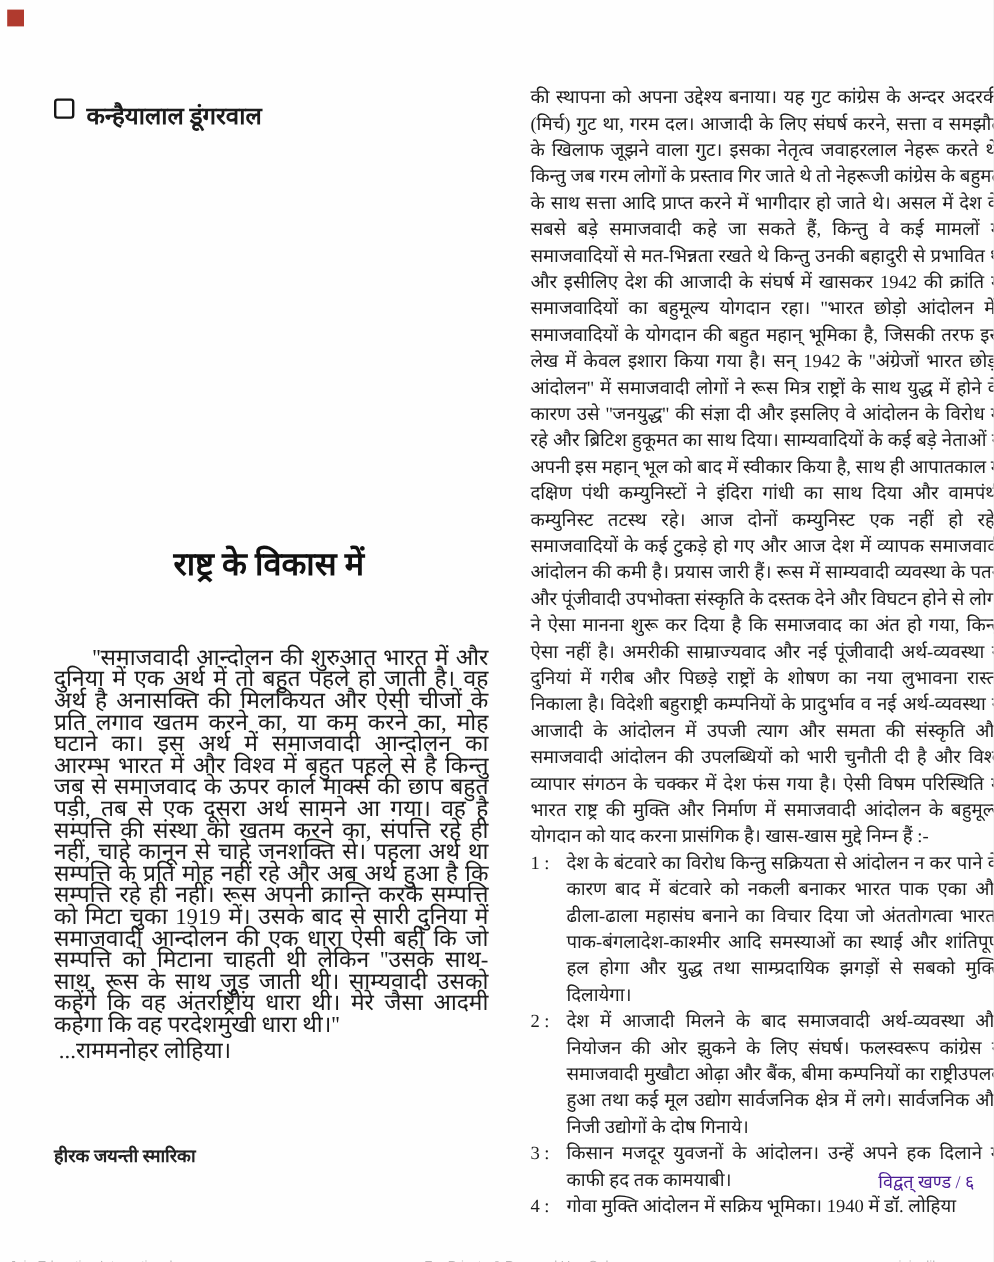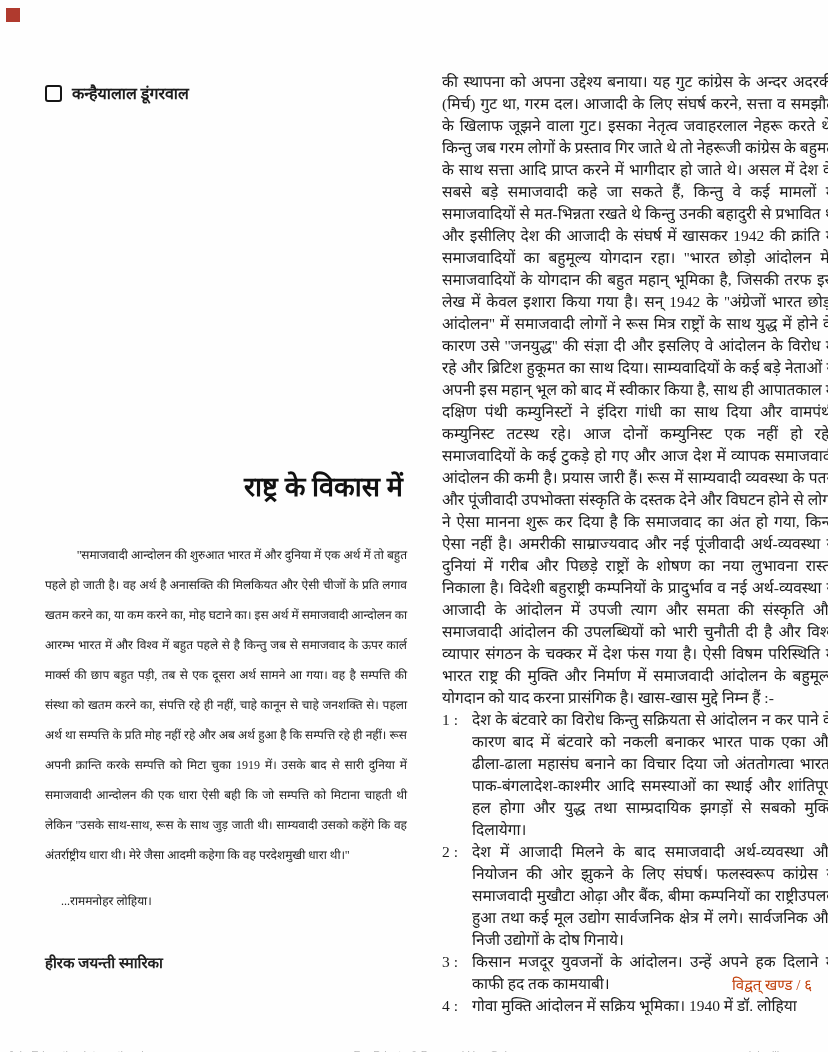--- a/index.html
+++ b/index.html
@@ -21,65 +21,65 @@
     left: 6px;
     top: 8px;
     width: 14px;
     height: 14px;
   }
   .author-line {
     position: absolute;
     left: 45px;
     top: 82px;
     display: flex;
-    align-items: center;
+    align-items: flex-start;
     gap: 10px;
     font-weight: bold;
-    font-size: 16px;
+    font-size: 20px;
   }
   .author-bullet {
     display: inline-block;
     width: 13px;
     height: 13px;
     border: 2.5px solid #161616;
     border-radius: 3px;
     flex: 0 0 auto;
   }
   .title-block {
     position: absolute;
     left: 45px;
-    top: 469px;
+    top: 452px;
     width: 358px;
-    text-align: right;
+    text-align: center;
     font-weight: bold;
     font-size: 27px;
     line-height: 37px;
     color: #111;
   }
   .col-left {
     position: absolute;
     left: 45px;
     top: 540px;
     width: 362px;
-    font-size: 12px;
-    line-height: 30px;
+    font-size: 19px;
+    line-height: 18px;
     text-align: justify;
   }
   .col-right {
     position: absolute;
     left: 442px;
     top: 71px;
     width: 393px;
     font-size: 15.5px;
     line-height: 22px;
     text-align: justify;
   }
   .para { margin: 0; }
   .para.indent { text-indent: 32px; }
-  .attrib { margin: 16px; }
+  .attrib { margin: 4px; }
   .list-item {
     display: flex;
     margin: 0;
   }
   .list-item .num {
     flex: 0 0 30px;
     white-space: nowrap;
   }
   .list-item .txt {
     flex: 1;
@@ -91,21 +91,21 @@
     top: 952px;
     font-size: 15px;
     font-weight: bold;
     color: #222;
   }
   .footer-right {
     position: absolute;
     right: 16px;
     top: 974px;
     font-size: 15px;
-    color: #c2410c;
+    color: #4c1d95;
   }
   .bottom-bar {
     position: absolute;
     left: 8px;
     right: 8px;
     top: 1049px;
     display: flex;
     justify-content: space-between;
     font-family: "Liberation Sans", "DejaVu Sans", sans-serif;
     font-size: 11px;

